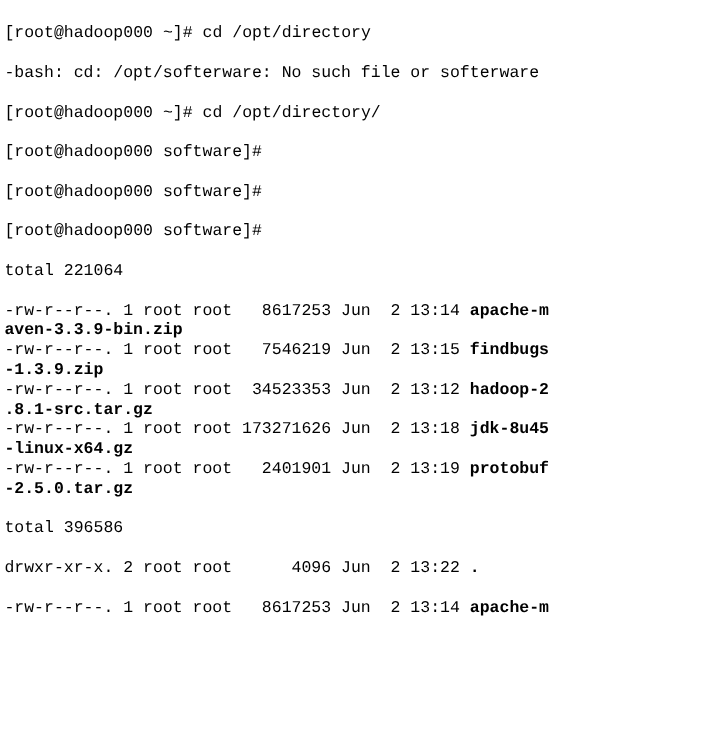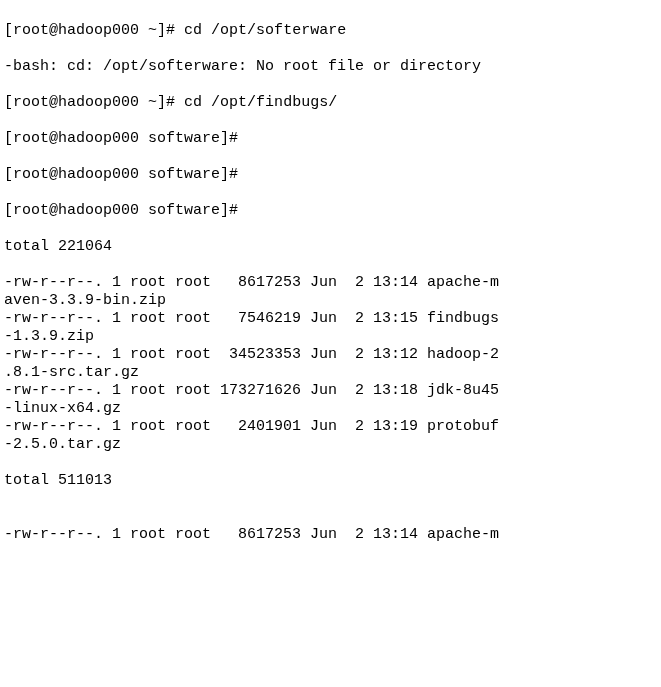--- a/index.html
+++ b/index.html
@@ -12,31 +12,31 @@
     background: #fff;
     width: 661px;
     box-sizing: border-box;
   }
   .terminal {
     padding: 4px;
     white-space: pre-wrap;
     word-break: break-all;
   }
   .line { display: block; }
-  .bold { font-weight: normal; }
+  .bold { font-weight: bold; }
 </style>
 </head>
 <body>
 
 <div class="terminal">
-<span class="line">[<span>root</span>@<span>hadoop000</span> <span>~</span>]# <span>cd /opt/softerware</span></span>
-<span class="line">-bash: cd: /opt/softerware: No root file or directory</span>
-<span class="line">[<span>root</span>@<span>hadoop000</span> <span>~</span>]# <span>cd /opt/findbugs/</span></span>
+<span class="line">[<span>root</span>@<span>hadoop000</span> <span>~</span>]# <span>cd /opt/directory</span></span>
+<span class="line">-bash: cd: /opt/softerware: No such file or softerware</span>
+<span class="line">[<span>root</span>@<span>hadoop000</span> <span>~</span>]# <span>cd /opt/directory/</span></span>
 <span class="line">[<span>root</span>@<span>hadoop000</span> <span>software</span>]#</span>
 <span class="line">[<span>root</span>@<span>hadoop000</span> <span>software</span>]#</span>
 <span class="line">[<span>root</span>@<span>hadoop000</span> <span>software</span>]#</span>
 <span class="line">total 221064</span>
 <span id="ll1-container"><span class="line">-rw-r--r--. 1 root root   8617253 Jun  2 13:14 <span class="bold">apache-m</span></span><span class="line bold">aven-3.3.9-bin.zip</span><span class="line">-rw-r--r--. 1 root root   7546219 Jun  2 13:15 <span class="bold">findbugs</span></span><span class="line bold">-1.3.9.zip</span><span class="line">-rw-r--r--. 1 root root  34523353 Jun  2 13:12 <span class="bold">hadoop-2</span></span><span class="line bold">.8.1-src.tar.gz</span><span class="line">-rw-r--r--. 1 root root 173271626 Jun  2 13:18 <span class="bold">jdk-8u45</span></span><span class="line bold">-linux-x64.gz</span><span class="line">-rw-r--r--. 1 root root   2401901 Jun  2 13:19 <span class="bold">protobuf</span></span><span class="line bold">-2.5.0.tar.gz</span></span>
-<span class="line">total 511013</span>
-<span id="ll2-dirs-container"></span>
+<span class="line">total 396586</span>
+<span id="ll2-dirs-container"><span class="line">drwxr-xr-x. 2 root root      4096 Jun  2 13:22 <span class="bold">.</span></span></span>
 <span id="ll2-container"><span class="line">-rw-r--r--. 1 root root   8617253 Jun  2 13:14 <span class="bold">apache-m</span></span></span>
 
 </div>
 
 </body></html>

